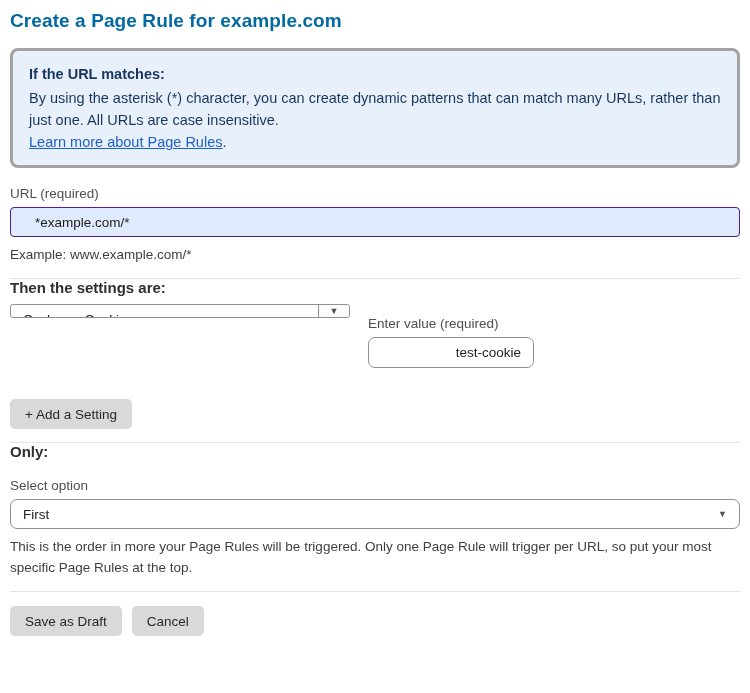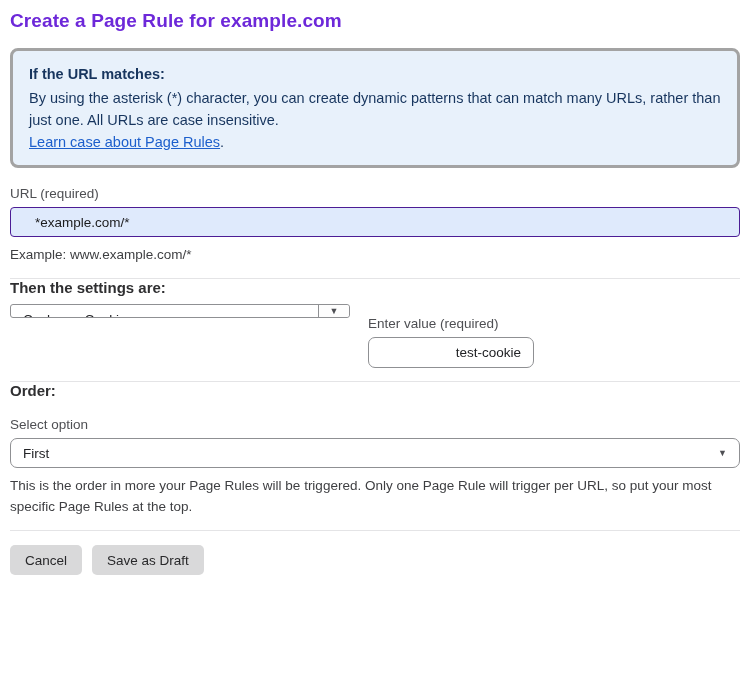--- a/index.html
+++ b/index.html
@@ -9,21 +9,21 @@
     font-family: "Liberation Sans", sans-serif;
     overflow: hidden;
     color: #1d1d1f;
   }
   .container { padding: 0 10px; }
 
   .page-title {
     margin-top: 10px;
     font-size: 19px;
     font-weight: 700;
-    color: #6d28d9;
+    color: #0369a1;
     letter-spacing: 0.1px;
   }
 
   .info-box {
     margin-top: 16px;
     background: #e8f1fb;
     border: 3px solid #a3a3a3;
     border-radius: 8px;
     padding: 12px 16px;
     color: #17355e;
@@ -175,21 +175,21 @@
 <body>
 
 <div class="container">
 
   <h1 class="page-title">Create a Page Rule for example.com</h1>
 
   <div class="info-box">
     <div class="info-heading">If the URL matches:</div>
     <div class="info-body">By using the asterisk (*) character, you can create dynamic patterns that can match many URLs, rather than just one. All URLs are case insensitive.</div>
     <div>
-      <a class="learn-link">Learn case about Page Rules</a><span>.</span>
+      <a class="learn-link">Learn more about Page Rules</a><span>.</span>
     </div>
   </div>
 
   <div class="field-label">URL (required)</div>
   <input class="url-input" type="text" value="*example.com/*" style="">
   <div class="helper-text">Example: www.example.com/*</div>
 
   <hr class="divider">
 
   <h2 class="section-heading">Then the settings are:</h2>
@@ -202,32 +202,33 @@
           <span class="caret">▼</span>
         </div>
       </div>
     </div>
     <div class="settings-col2">
       <div class="field-label">Enter value (required)</div>
       <input class="value-input" type="text" value="test-cookie" style="">
     </div>
   </div>
 
+  <button class="gray-btn add-setting-btn">+ Add a Setting</button>
 
   <hr class="divider">
 
-  <h2 class="section-heading">Order:</h2>
+  <h2 class="section-heading">Only:</h2>
 
   <div class="field-label">Select option</div>
   <div class="order-select">
     <span>First</span>
     <span class="caret">▼</span>
   </div>
   <div class="helper-text">This is the order in more your Page Rules will be triggered. Only one Page Rule will trigger per URL, so put your most specific Page Rules at the top.</div>
 
   <hr class="divider">
 
   <div class="footer-row">
+    <button class="gray-btn">Save as Draft</button>
     <button class="gray-btn">Cancel</button>
-    <button class="gray-btn">Save as Draft</button>
   </div>
 
 </div>
 
 </body></html>

